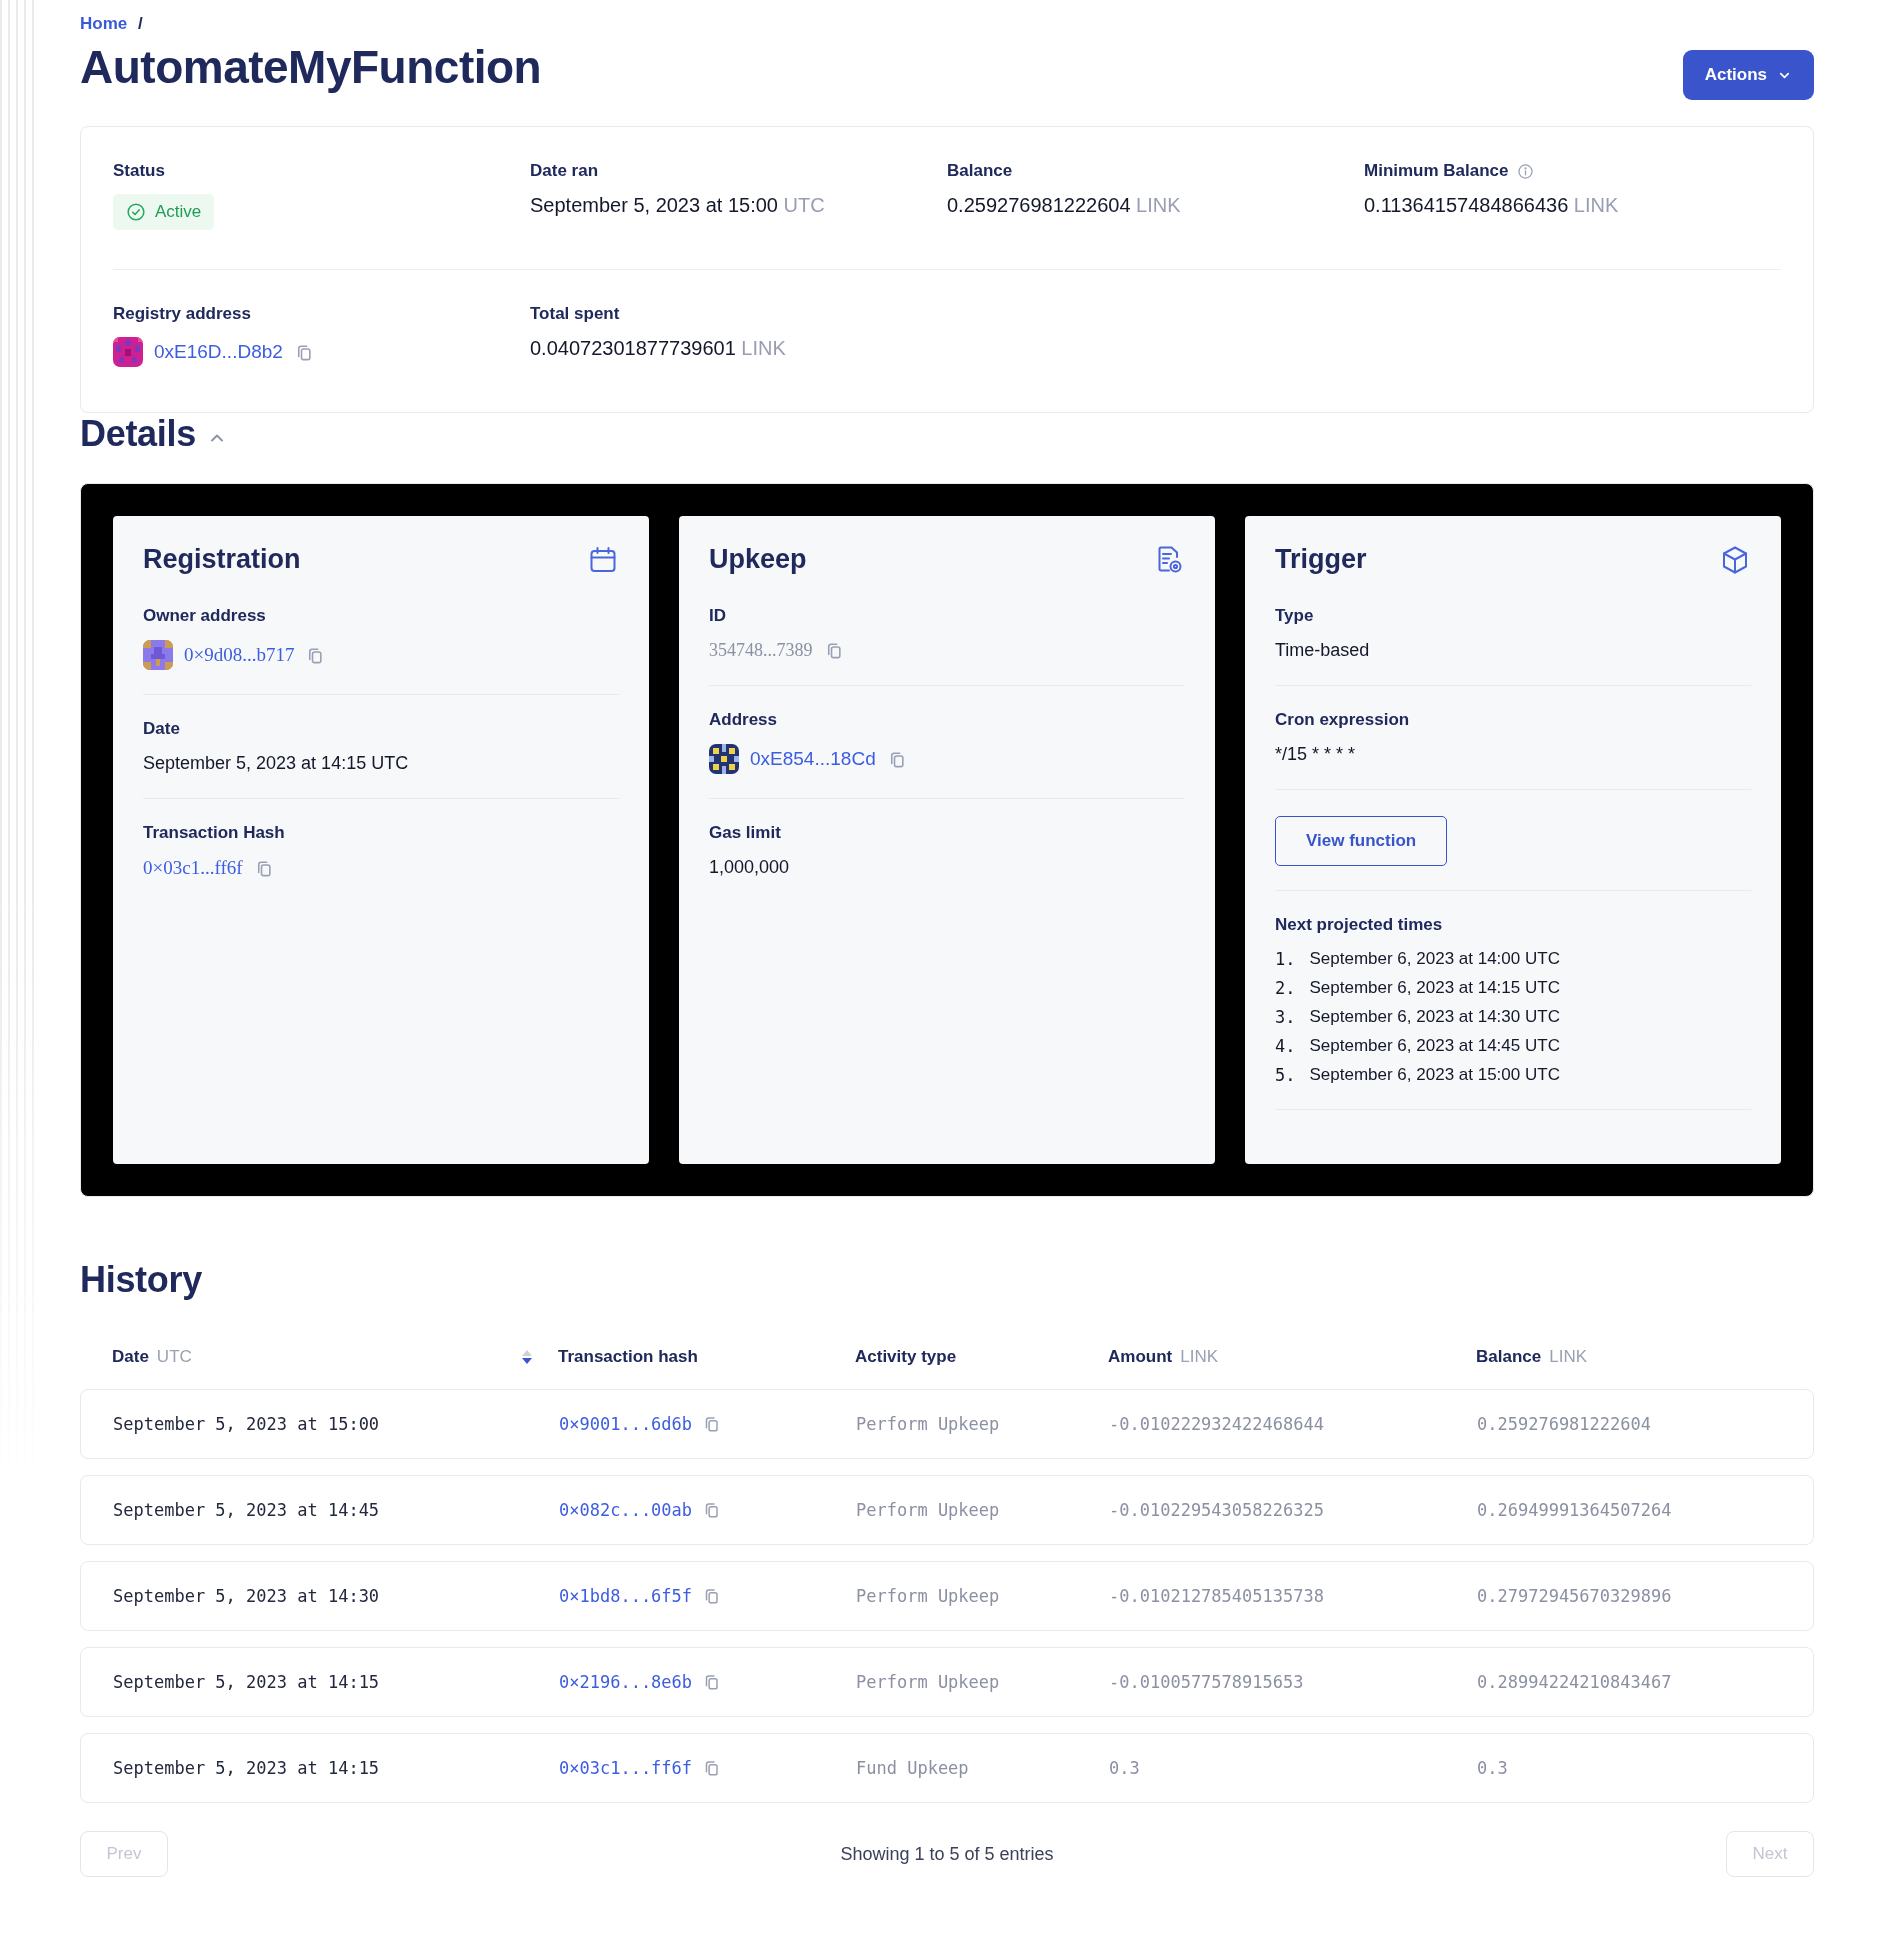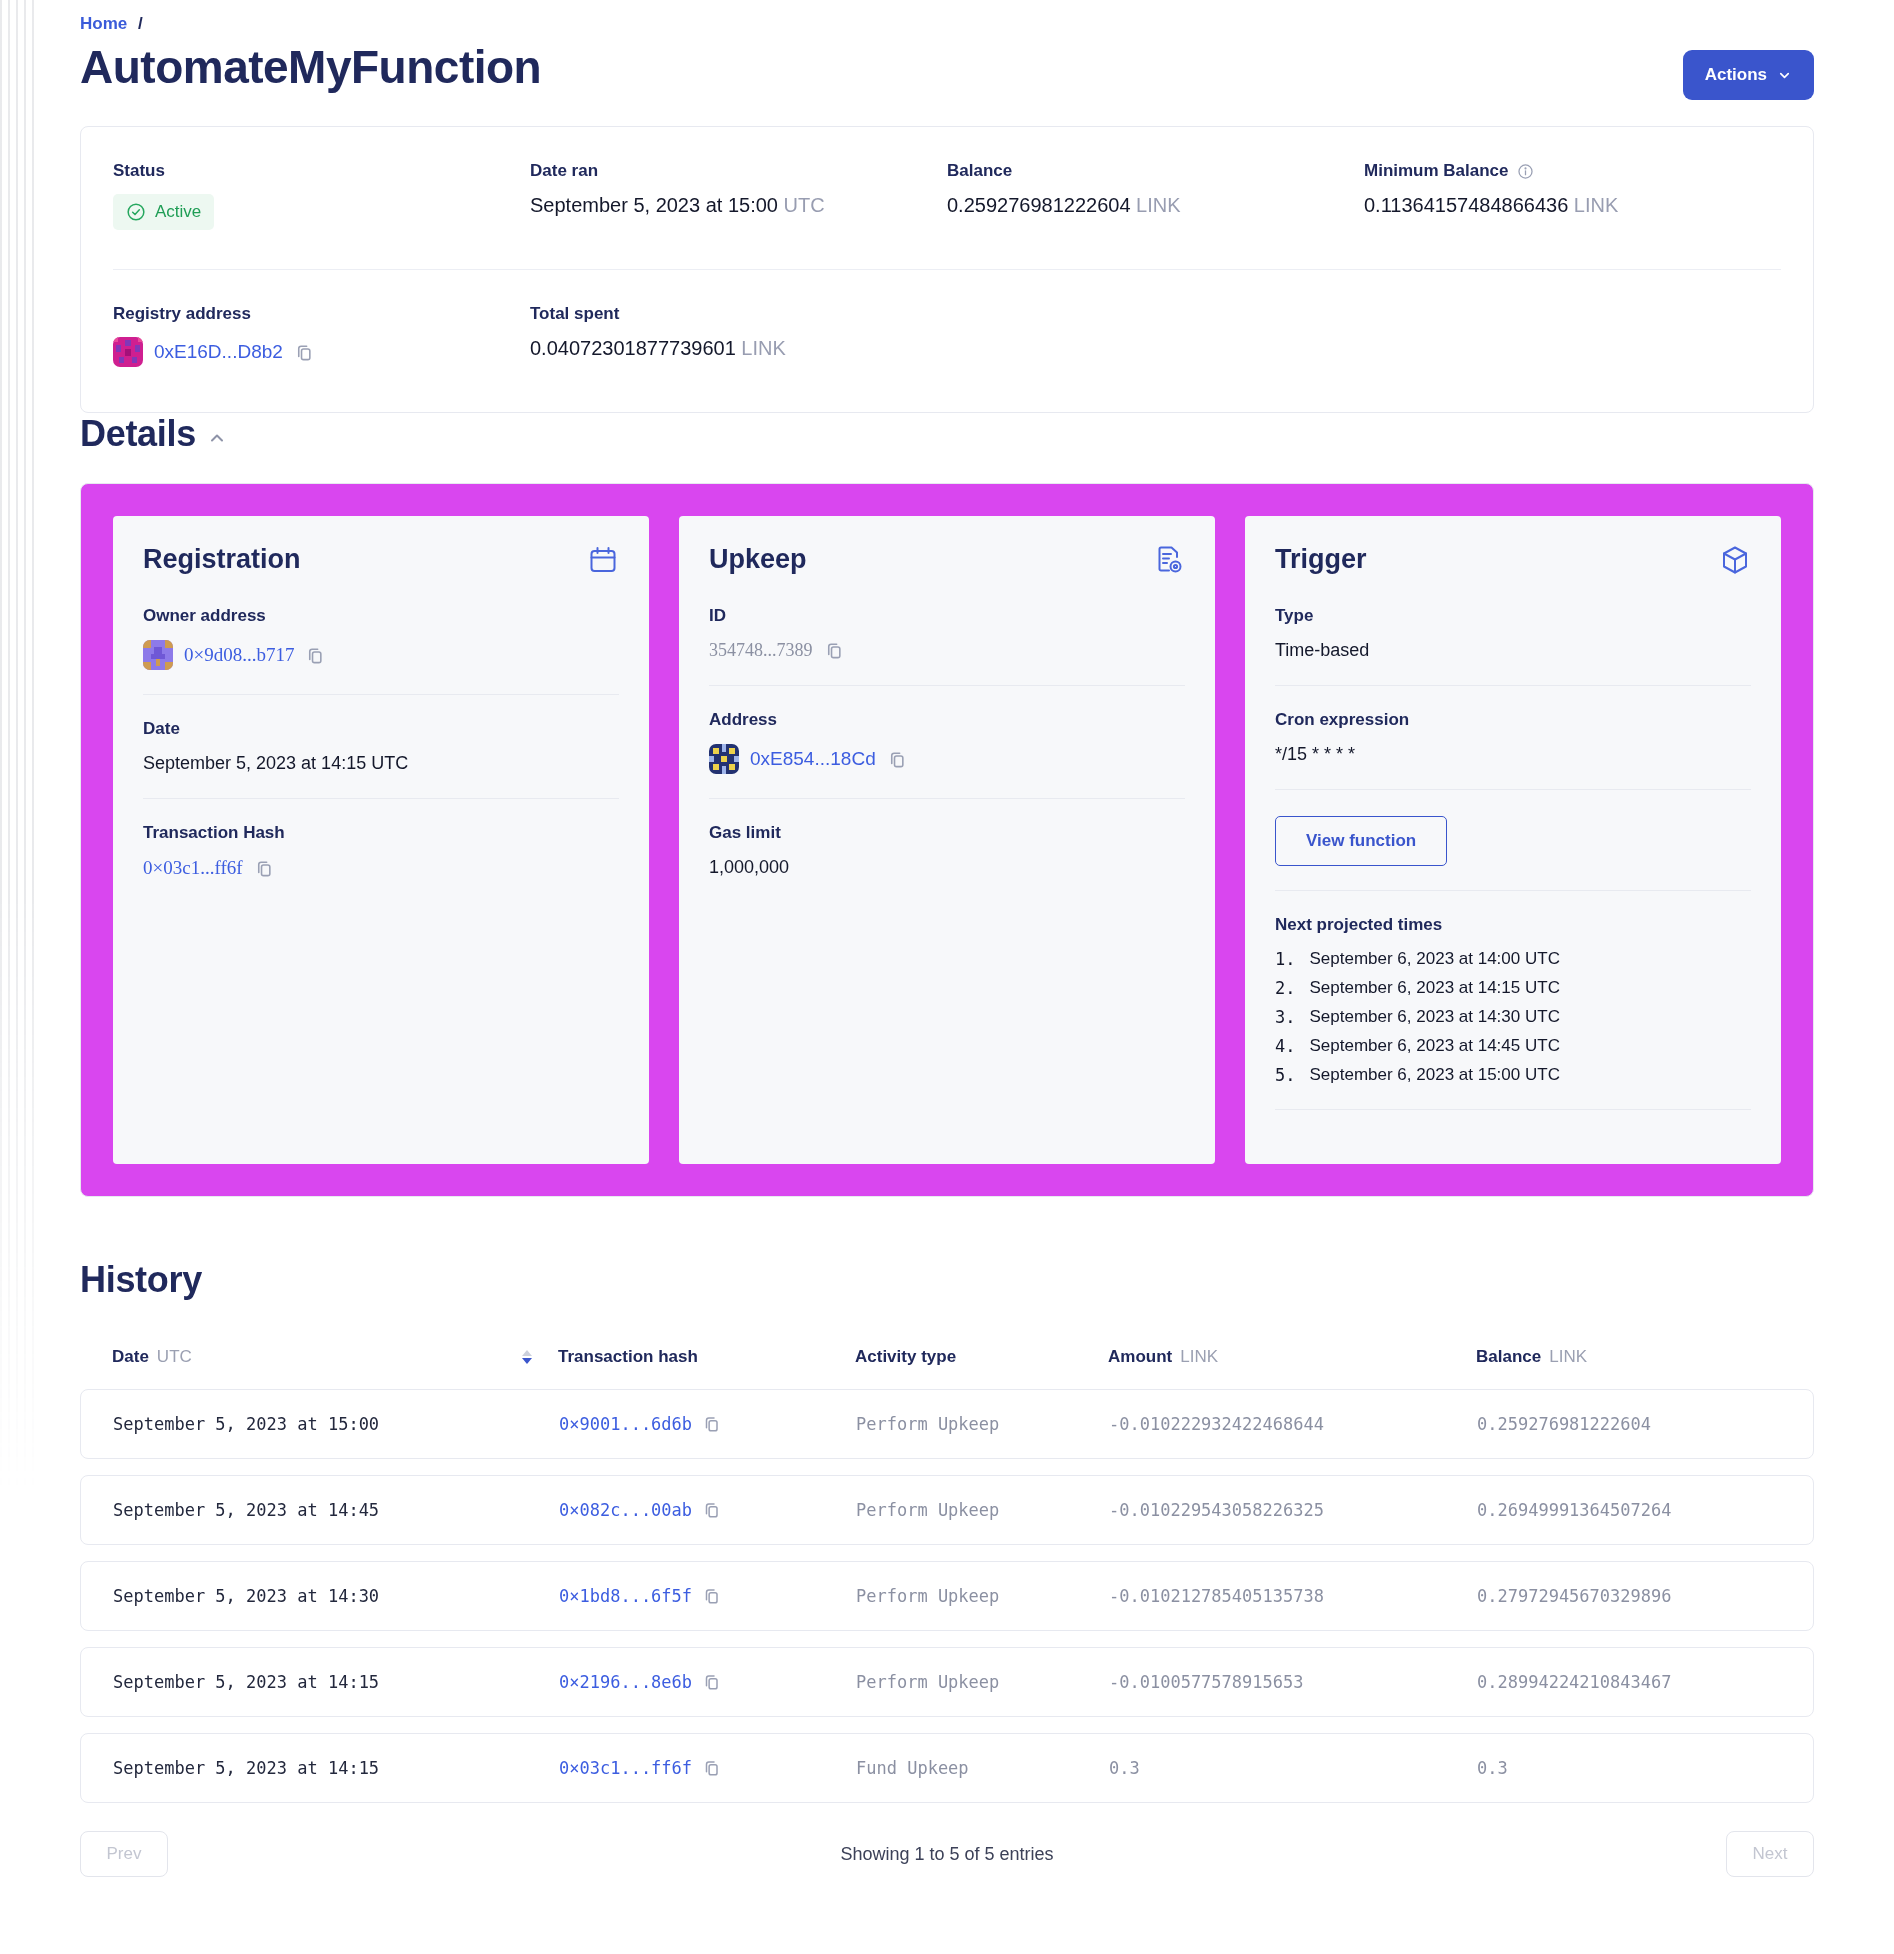--- a/index.html
+++ b/index.html
@@ -49,21 +49,21 @@
   .addr-row { display:flex; align-items:center; gap:11px; }
   .addr-link { font-size:19px; color:#3c5de0; text-decoration:none; cursor:pointer; }
   .copy-btn { background:none; border:none; cursor:pointer; display:flex; align-items:center; padding:0; }
 
   
   .section-head { display:flex; align-items:center; gap:14px; }
   h2 { font-size:36px; color:#20295c; letter-spacing:-0.3px; }
   .collapse-caret { cursor:pointer; display:flex; margin-top:8px; }
 
   
-  .details-card { margin-top:28px; border:1px solid #e7e9f0; border-radius:8px; padding:32px; background:#d946ef; }
+  .details-card { margin-top:28px; border:1px solid #e7e9f0; border-radius:8px; padding:32px; background:#000000; }
   .cards-grid { display:grid; grid-template-columns:repeat(3,1fr); gap:30px; }
   .inner-card { background:#f7f8fa; border-radius:4px; padding:28px 30px 30px; min-height:594px; }
   .card-head { display:flex; justify-content:space-between; align-items:flex-start; margin-bottom:30px; }
   .card-head h3 { font-size:27px; color:#20295c; }
   .fgroup .label { margin-bottom:14px; }
   .fvalue { font-size:18px; color:#14182b; }
   .divider { height:1px; background:#e8eaf0; margin:24px 0; }
   .mono { font-family:Liberation Serif, serif; }
   .gray { color:#8b90a2; }
 

